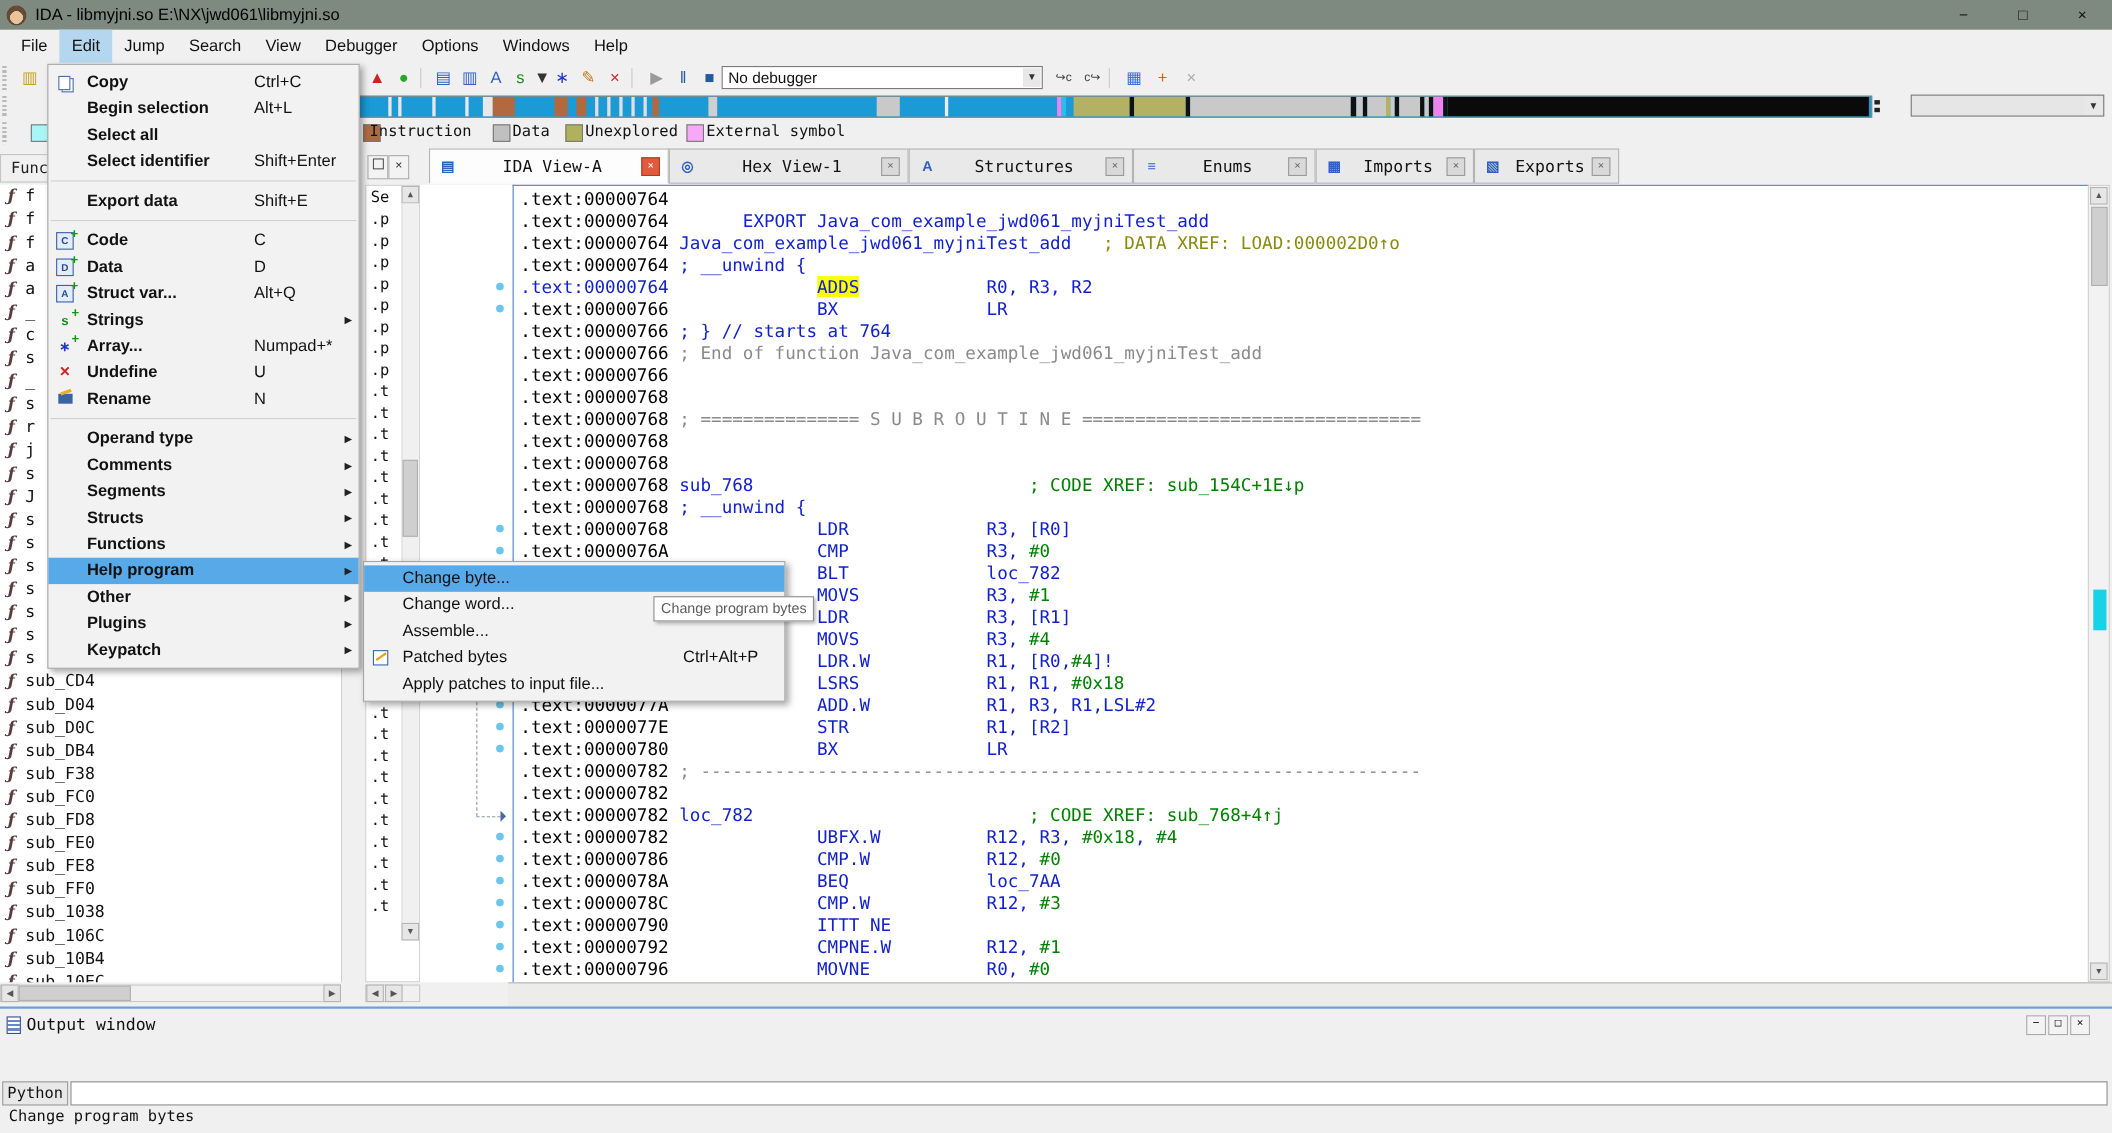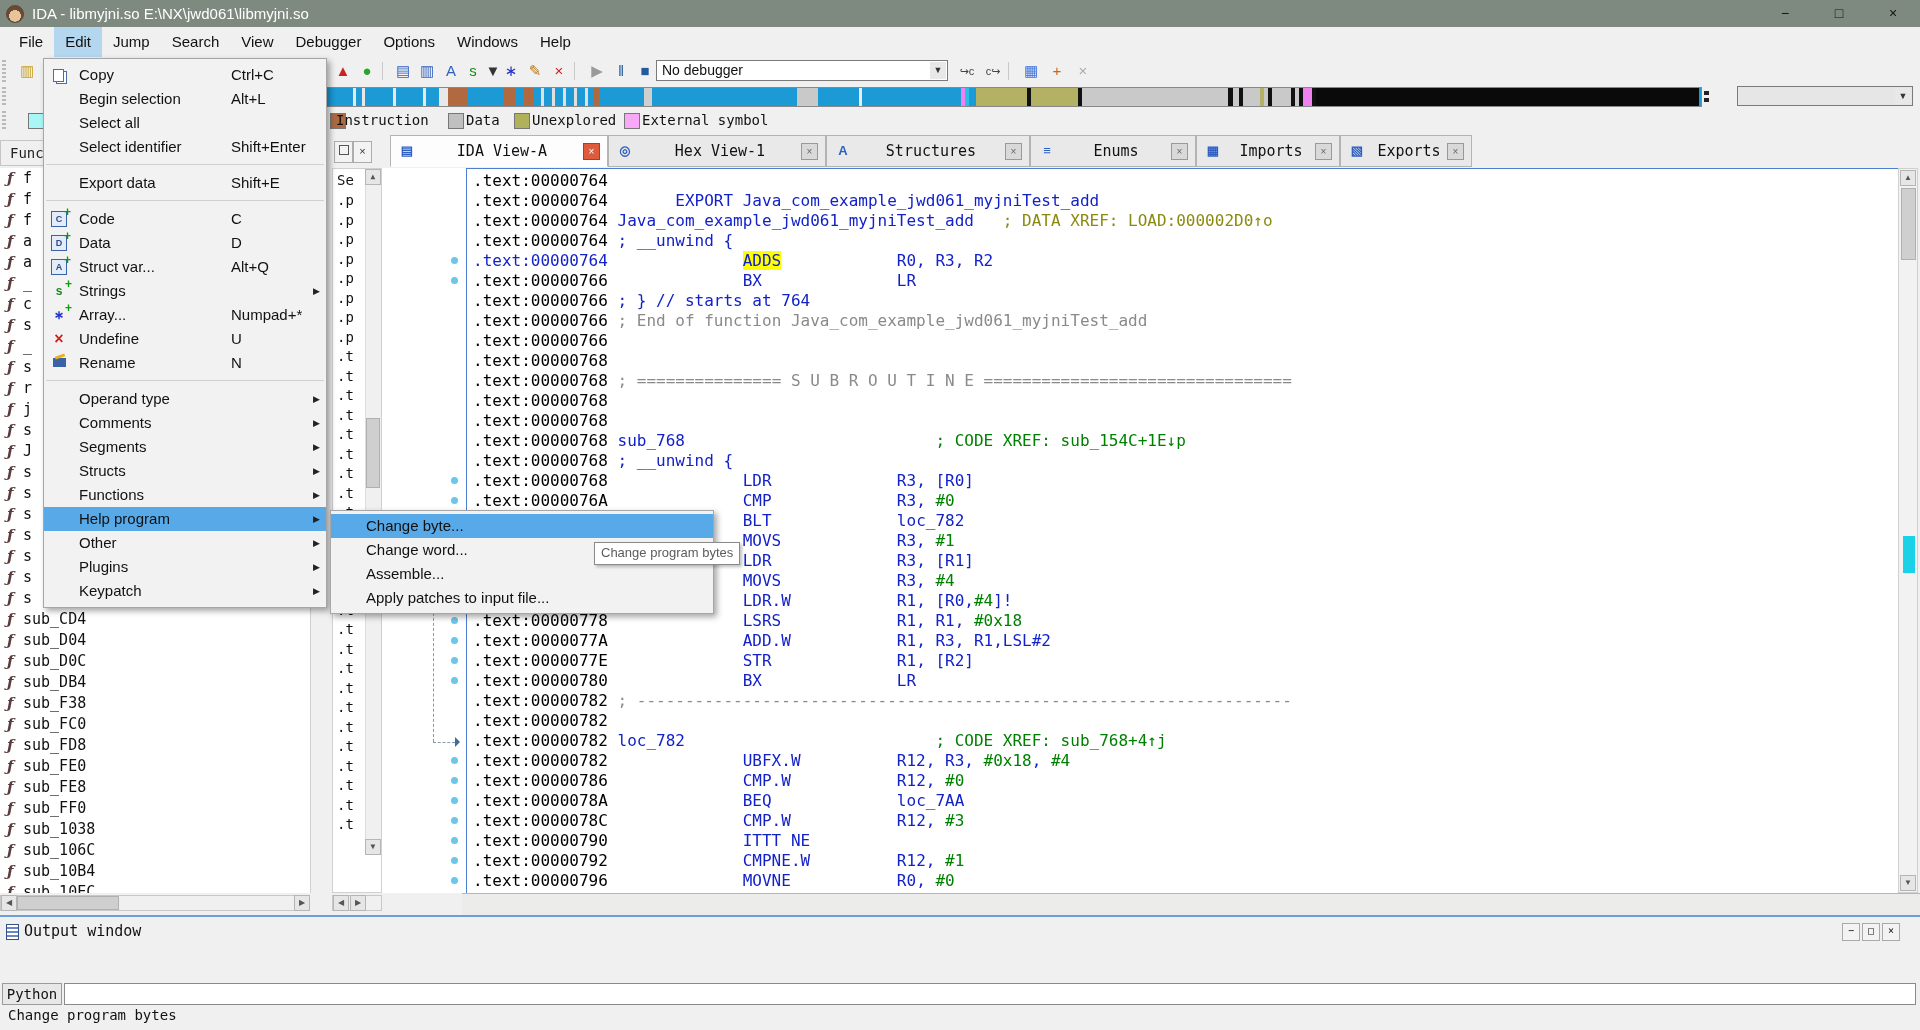--- a/index.html
+++ b/index.html
@@ -4,21 +4,21 @@
 <style>
   html,body{margin:0;padding:0;background:#444;}
   .app{position:relative;width:1920px;height:1030px;background:#f0f0f0;overflow:hidden;
        font-family:"Liberation Sans",sans-serif;font-size:15px;color:#111;}
   .abs{position:absolute;}
   .mono{font-family:"DejaVu Sans Mono",monospace;}
   
   .titlebar{left:0;top:0;width:1920px;height:27px;background:#7e8a80;display:flex;align-items:center;}
   .appicon{width:16px;height:16px;margin:0 8px 0 6px;border-radius:50%;
            background:radial-gradient(circle at 50% 62%, #e8c49a 0 45%, #6b4a33 46% 100%);border:1px solid #5a4636;}
-  .title-text{font-size:15px;color:#ffffff;}
+  .title-text{font-size:15px;color:#000000;}
   .winbtn{position:absolute;top:0;width:54px;height:27px;text-align:center;line-height:27px;font-size:14px;color:#111;}
   
   .menubar{left:0;top:27px;width:1888px;height:30px;display:flex;align-items:flex-start;padding-left:8px;box-sizing:border-box;}
   .menu-item{padding:0 11px;line-height:30px;}
   .menu-item.active{background:#b5d6ef;}
   
   .toolbar1{left:0;top:57px;width:1920px;height:28px;}
   .toolbar2{left:0;top:85px;width:1920px;height:23px;}
   .grip{position:absolute;width:4px;background:repeating-linear-gradient(180deg,#b9b9b9 0 2px,#f0f0f0 2px 4px);}
   .tbicon{position:absolute;top:3px;width:22px;height:22px;text-align:center;line-height:22px;font-size:15px;}
@@ -68,21 +68,21 @@
   .outline{position:absolute;left:4px;white-space:pre;font-size:15px;line-height:20px;}
   .pyrow{position:absolute;left:0;top:66px;width:1920px;height:22px;}
   .pybtn{position:absolute;left:2px;top:0;width:60px;height:22px;background:#e8e8e8;border:1px solid #9a9a9a;box-sizing:border-box;text-align:center;line-height:20px;font-size:14px;}
   .pyinput{position:absolute;left:64px;top:0;width:1852px;height:22px;background:#fff;border:1px solid #8a8a8a;box-sizing:border-box;font-size:14px;padding:0 4px;font-family:"DejaVu Sans Mono",monospace;}
   .hint{position:absolute;left:8px;top:90px;font-size:14px;}
   
   .popup{position:absolute;background:#f2f2f2;border:1px solid #a6a6a6;box-shadow:3px 3px 6px rgba(0,0,0,.35);z-index:50;}
   .mi{position:relative;height:24px;line-height:24px;}
   .mi.hl{background:#57a9e8;}
   .mi .lbl{position:absolute;left:35px;}
-  .menu .mi .lbl{left:35px;}
+  .menu .mi .lbl{left:35px;font-weight:bold;}
   .mi .sc{position:absolute;left:187px;}
   .mi .arr{position:absolute;right:6px;top:0;font-size:9px;color:#222;}
   .msep{height:12px;position:relative;}
   .msep:after{content:"";position:absolute;left:2px;right:2px;top:5px;border-top:1px solid #d0d0d0;}
   .mico{position:absolute;left:7px;top:4px;width:16px;height:16px;font-size:12px;line-height:16px;text-align:center;font-weight:bold;}
   .ic-copy{position:absolute;left:9px;top:6px;width:9px;height:11px;border:1px solid #4a6ea8;background:#fff;box-shadow:3px 2px 0 -1px #fff,3px 2px 0 0 #4a6ea8;}
   .ic-box{background:#e4ecf8;border:1px solid #3a62a8;color:#2a4a90;font-size:9px;line-height:14px;width:14px;height:14px;}
   .plus:after{content:"+";position:absolute;right:-5px;top:-7px;color:#0a9a0a;font-size:12px;font-weight:bold;}
   .ic-pencil{position:absolute;left:9px;top:7px;width:13px;height:9px;background:#3a62a8;}
   .ic-pencil:after{content:"";position:absolute;left:2px;top:-3px;width:10px;height:3px;background:#e8b21a;transform:rotate(-20deg);}
@@ -525,19 +525,24 @@
       <div class="mi hl">
         <span class="lbl">Change byte...</span>
       </div>
       <div class="mi">
         <span class="lbl">Change word...</span>
       </div>
       <div class="mi">
         <span class="lbl">Assemble...</span>
       </div>
       <div class="mi">
+        <span class="ic-patch"></span>
+        <span class="lbl">Patched bytes</span>
+        <span class="sc" style="left: 290px;">Ctrl+Alt+P</span>
+      </div>
+      <div class="mi">
         <span class="lbl">Apply patches to input file...</span>
       </div>
     </div>
 
   <div class="tooltip">Change program bytes</div>
 
 </div>
 
 </body></html>

